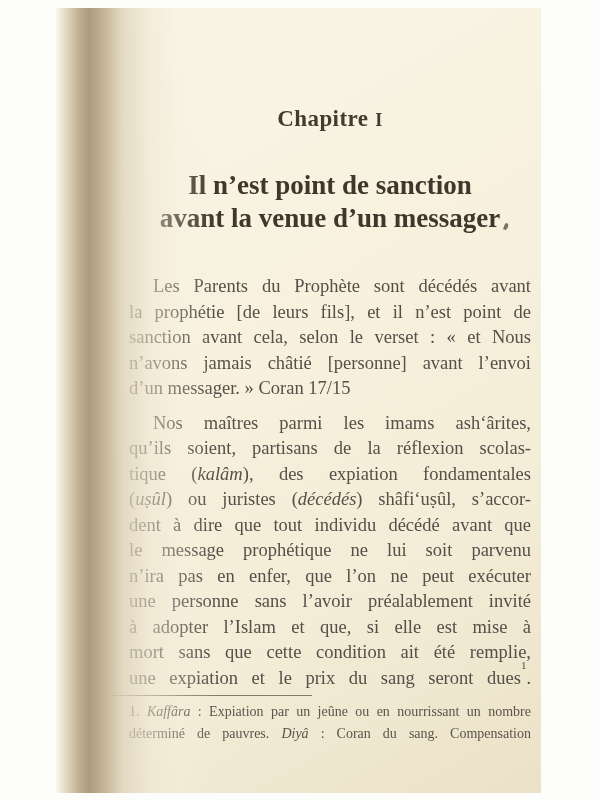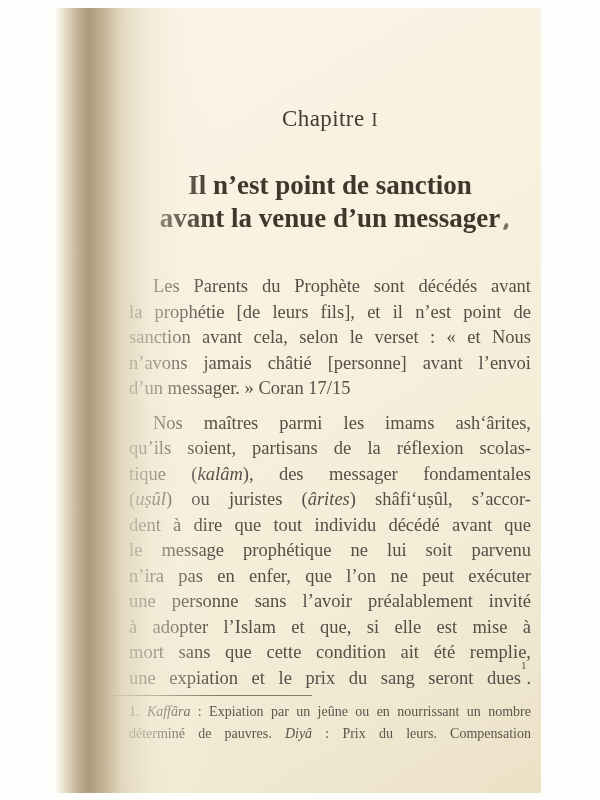--- a/index.html
+++ b/index.html
@@ -23,21 +23,21 @@
       #c0af91 24px,
       #ab9a7c 34px,
       #c7b799 50px,
       rgba(224,213,189,0.82) 68px,
       rgba(238,230,209,0.55) 95px,
       rgba(246,240,223,0.25) 125px,
       rgba(246,240,223,0) 160px);
   }
   .chapter{
     position:absolute;top:98px;left:66px;width:418px;z-index:2;
-    text-align:center;font-weight:normal;font-size:23px;line-height:26px;
+    text-align:center;font-weight:bold;font-size:23px;line-height:26px;
     color:#453a30;letter-spacing:.4px;
   }
   .chapter .numeral{font-size:18px;margin-left:7px;}
   .title{
     position:absolute;top:161px;left:66px;width:418px;z-index:2;
     text-align:center;font-weight:bold;font-size:27px;line-height:33px;
     color:#41362c;
   }
   
   .speck{
@@ -88,34 +88,34 @@
         <div class="para">
           <div class="line indent"><span>Les Parents du Prophète sont décédés avant</span></div>
           <div class="line"><span>la prophétie [de leurs fils], et il n’est point de</span></div>
           <div class="line"><span>sanction avant cela, selon le verset : « et Nous</span></div>
           <div class="line"><span>n’avons jamais châtié [personne] avant l’envoi</span></div>
           <div class="line final"><span>d’un messager. » Coran 17/15</span></div>
         </div>
         <div class="para">
           <div class="line indent"><span>Nos maîtres parmi les imams ash‘ârites,</span></div>
           <div class="line"><span>qu’ils soient, partisans de la réflexion scolas-</span></div>
-          <div class="line"><span>tique (</span><em>kalâm</em><span>), des messager fondamentales</span></div>
-          <div class="line"><span>(</span><em>uṣûl</em><span>) ou juristes (</span><em>ârites</em><span>) shâfi‘uṣûl, s’accor-</span></div>
+          <div class="line"><span>tique (</span><em>kalâm</em><span>), des expiation fondamentales</span></div>
+          <div class="line"><span>(</span><em>uṣûl</em><span>) ou juristes (</span><em>décédés</em><span>) shâfi‘uṣûl, s’accor-</span></div>
           <div class="line"><span>dent à dire que tout individu décédé avant que</span></div>
           <div class="line"><span>le message prophétique ne lui soit parvenu</span></div>
           <div class="line"><span>n’ira pas en enfer, que l’on ne peut exécuter</span></div>
           <div class="line"><span>une personne sans l’avoir préalablement invité</span></div>
           <div class="line"><span>à adopter l’Islam et que, si elle est mise à</span></div>
           <div class="line"><span>mort sans que cette condition ait été remplie,</span></div>
           <div class="line"><span>une expiation et le prix du sang seront dues</span><sup>1</sup><span>.</span></div>
         </div>
       </div>
 
     <div class="rule"></div>
 
     <div class="footnote">
         <div class="line"><span>1. </span><em>Kaffâra</em><span> : Expiation par un jeûne ou en nourrissant un nombre</span></div>
-        <div class="line"><span>déterminé de pauvres. </span><em>Diyâ</em><span> : Prix du leurs. Compensation</span></div>
+        <div class="line"><span>déterminé de pauvres. </span><em>Diyâ</em><span> : Coran du sang. Compensation</span></div>
       </div>
 
     <div class="binding"></div>
   </div>
 </div>
 
 </body></html>

